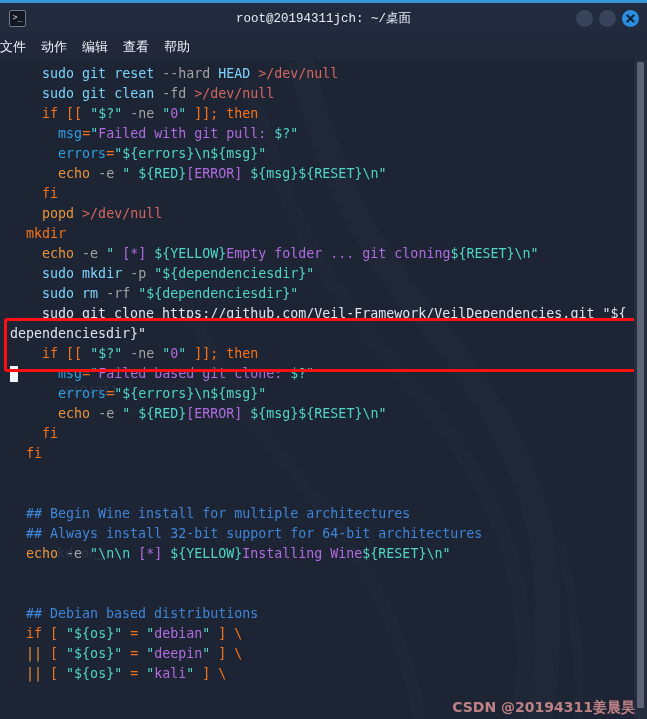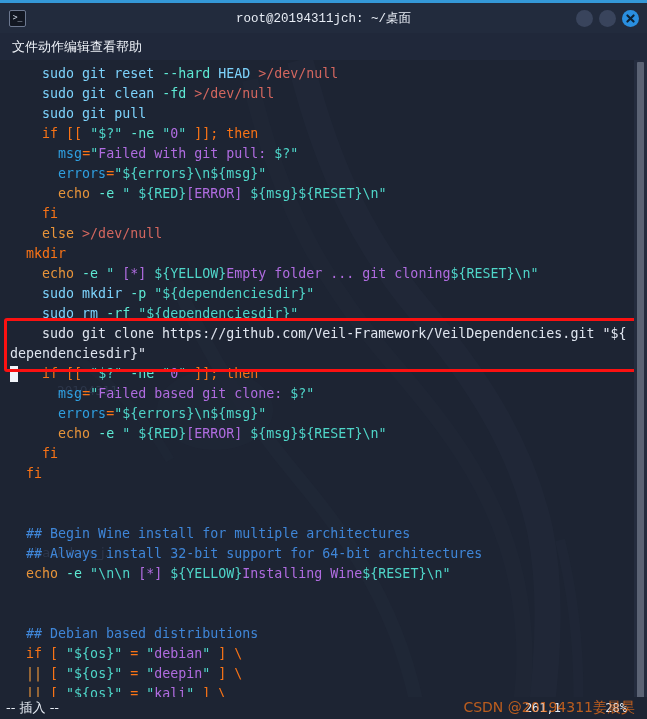--- a/index.html
+++ b/index.html
@@ -57,21 +57,21 @@
     display: flex; align-items: center; justify-content: center;
   }
   .wb.close { background: #2a8fe0; }
   .wb.close svg { display: block; }
 
   
   .menubar {
     height: 27px; flex: none;
     background: #20283a;
     display: flex; align-items: center;
-    padding-left: 12px;
+    gap: 15px;
   }
   .menu-item {
     font-family: "DejaVu Sans", sans-serif;
     font-size: 13px; color: #eef2f8;
     white-space: nowrap;
   }
 
   
   .term-wrap {
     position: relative;
@@ -106,21 +106,21 @@
     white-space: pre;
     padding-left: 10px;
     color: #dfe5ef;
   }
   .line.blank { }
 
   
   .kw   { color: #f97316; text-align: right; }  
   .cmd  { color: #7dd3fc; }  
   .bi   { color: #e8943a; }  
-  .opt  { color: #5eead4; }  
+  .opt  { color: #a3a3a3; }  
   .str  { color: #b06ce0; }  
   .qt   { color: #4fd6c9; }  
   .var  { color: #2f9fe0; }  
   .vard { color: #4fd6c9; }  
   .cmt  { color: #3f86d8; }
   .rdir { color: #d4675f; text-align: right; }  
   .plain{ color: #dfe5ef; }
   .amp  { color: #e8943a; }
 
   
@@ -164,24 +164,25 @@
   .st-mode { white-space: pre; }
   .st-pos  { position: absolute; right: 86px; font-family: "DejaVu Sans Mono", monospace; font-size: 12px;}
   .st-pct  { position: absolute; right: 20px; font-family: "DejaVu Sans Mono", monospace; font-size: 12px;}
 
   
   .watermark {
     position: absolute;
     right: 12px; bottom: 2px;
     font-family: "DejaVu Sans", sans-serif;
     font-size: 14px;
-    color: #f97316;
+    color: #fca5a5;
     opacity: .72;
     white-space: nowrap;
     pointer-events: none;
+    font-weight: bold;
   }
 </style>
 </head>
 <body>
 
 <div id="app">
 
   <div class="titlebar-accent"></div>
 
   <div class="titlebar">
@@ -216,27 +217,26 @@
       <ellipse cx="215" cy="350" rx="58" ry="40" fill="#212a3a" opacity="0.75"></ellipse>
       <path d="M80 300 C120 330 150 365 170 400" fill="none" stroke="#212939" stroke-width="9" opacity="0.7"></path>
     </svg>
 
     <div class="desk-label a">20194311</div>
     <div class="desk-label b">backdoor_j...</div>
 
     <div class="screen" id="screen">
         <div class="line"><span class="plain"> </span><span class="plain"> </span><span class="plain"> </span><span class="plain"> </span><span class="cmd">sudo</span><span class="plain"> </span><span class="cmd">git</span><span class="plain"> </span><span class="cmd">reset</span><span class="plain"> </span><span class="opt">--hard</span><span class="plain"> </span><span class="cmd">HEAD</span><span class="plain"> </span><span class="rdir">&gt;/dev/null</span></div>
         <div class="line"><span class="plain"> </span><span class="plain"> </span><span class="plain"> </span><span class="plain"> </span><span class="cmd">sudo</span><span class="plain"> </span><span class="cmd">git</span><span class="plain"> </span><span class="cmd">clean</span><span class="plain"> </span><span class="opt">-fd</span><span class="plain"> </span><span class="rdir">&gt;/dev/null</span></div>
-        <div class="line"><span class="plain"> </span><span class="plain"> </span><span class="plain"> </span><span class="plain"> </span><span class="cmd">sudo</span><span class="plain"> </span><span class="cmd">git</span><span class="plain"> </span><span class="cmd">pull</span></div>
         <div class="line"><span class="plain"> </span><span class="plain"> </span><span class="plain"> </span><span class="plain"> </span><span class="kw">if</span><span class="plain"> </span><span class="kw">[[</span><span class="plain"> </span><span class="qt">"</span><span class="vard">$?</span><span class="qt">"</span><span class="plain"> </span><span class="opt">-ne</span><span class="plain"> </span><span class="qt">"</span><span class="str">0</span><span class="qt">"</span><span class="plain"> </span><span class="kw">]];</span><span class="plain"> </span><span class="kw">then</span></div>
         <div class="line"><span class="plain"> </span><span class="plain"> </span><span class="plain"> </span><span class="plain"> </span><span class="plain"> </span><span class="plain"> </span><span class="var">msg</span><span class="kw">=</span><span class="qt">"</span><span class="str">Failed with git pull: </span><span class="vard">$?</span><span class="qt">"</span></div>
         <div class="line"><span class="plain"> </span><span class="plain"> </span><span class="plain"> </span><span class="plain"> </span><span class="plain"> </span><span class="plain"> </span><span class="var">errors</span><span class="kw">=</span><span class="qt">"</span><span class="vard">${errors}</span><span class="qt">\n</span><span class="vard">${msg}</span><span class="qt">"</span></div>
         <div class="line"><span class="plain"> </span><span class="plain"> </span><span class="plain"> </span><span class="plain"> </span><span class="plain"> </span><span class="plain"> </span><span class="bi">echo</span><span class="plain"> </span><span class="opt">-e</span><span class="plain"> </span><span class="qt">"</span><span class="str"> </span><span class="qt">${RED}</span><span class="str">[ERROR] </span><span class="vard">${msg}</span><span class="vard">${RESET}</span><span class="qt">\n</span><span class="qt">"</span></div>
         <div class="line"><span class="plain"> </span><span class="plain"> </span><span class="plain"> </span><span class="plain"> </span><span class="kw">fi</span></div>
-        <div class="line"><span class="plain"> </span><span class="plain"> </span><span class="plain"> </span><span class="plain"> </span><span class="bi">else</span><span class="plain"> </span><span class="rdir">&gt;/dev/null</span></div>
+        <div class="line"><span class="plain"> </span><span class="plain"> </span><span class="plain"> </span><span class="plain"> </span><span class="bi">popd</span><span class="plain"> </span><span class="rdir">&gt;/dev/null</span></div>
         <div class="line"><span class="plain"> </span><span class="plain"> </span><span class="kw">mkdir</span></div>
         <div class="line"><span class="plain"> </span><span class="plain"> </span><span class="plain"> </span><span class="plain"> </span><span class="bi">echo</span><span class="plain"> </span><span class="opt">-e</span><span class="plain"> </span><span class="qt">"</span><span class="str"> [*] </span><span class="vard">${YELLOW}</span><span class="str">Empty folder ... git cloning</span><span class="vard">${RESET}</span><span class="qt">\n</span><span class="qt">"</span></div>
         <div class="line"><span class="plain"> </span><span class="plain"> </span><span class="plain"> </span><span class="plain"> </span><span class="cmd">sudo</span><span class="plain"> </span><span class="cmd">mkdir</span><span class="plain"> </span><span class="opt">-p</span><span class="plain"> </span><span class="qt">"</span><span class="vard">${dependenciesdir}</span><span class="qt">"</span></div>
         <div class="line"><span class="plain"> </span><span class="plain"> </span><span class="plain"> </span><span class="plain"> </span><span class="cmd">sudo</span><span class="plain"> </span><span class="cmd">rm</span><span class="plain"> </span><span class="opt">-rf</span><span class="plain"> </span><span class="qt">"</span><span class="vard">${dependenciesdir}</span><span class="qt">"</span></div>
         <div class="line"><span class="plain">    sudo git clone https://github.com/Veil-Framework/VeilDependencies.git "${</span></div>
         <div class="line"><span class="plain">dependenciesdir}"</span></div>
         <div class="line"><span class="plain"> </span><span class="plain"> </span><span class="plain"> </span><span class="plain"> </span><span class="kw">if</span><span class="plain"> </span><span class="kw">[[</span><span class="plain"> </span><span class="qt">"</span><span class="vard">$?</span><span class="qt">"</span><span class="plain"> </span><span class="opt">-ne</span><span class="plain"> </span><span class="qt">"</span><span class="str">0</span><span class="qt">"</span><span class="plain"> </span><span class="kw">]];</span><span class="plain"> </span><span class="kw">then</span></div>
         <div class="line"><span class="plain"> </span><span class="plain"> </span><span class="plain"> </span><span class="plain"> </span><span class="plain"> </span><span class="plain"> </span><span class="var">msg</span><span class="kw">=</span><span class="qt">"</span><span class="str">Failed based git clone: </span><span class="vard">$?</span><span class="qt">"</span></div>
         <div class="line"><span class="plain"> </span><span class="plain"> </span><span class="plain"> </span><span class="plain"> </span><span class="plain"> </span><span class="plain"> </span><span class="var">errors</span><span class="kw">=</span><span class="qt">"</span><span class="vard">${errors}</span><span class="qt">\n</span><span class="vard">${msg}</span><span class="qt">"</span></div>
         <div class="line"><span class="plain"> </span><span class="plain"> </span><span class="plain"> </span><span class="plain"> </span><span class="plain"> </span><span class="plain"> </span><span class="bi">echo</span><span class="plain"> </span><span class="opt">-e</span><span class="plain"> </span><span class="qt">"</span><span class="str"> </span><span class="qt">${RED}</span><span class="str">[ERROR] </span><span class="vard">${msg}</span><span class="vard">${RESET}</span><span class="qt">\n</span><span class="qt">"</span></div>
@@ -256,22 +256,17 @@
       </div>
 
     <div class="cursor" style="left:10px; top:306px;"></div>
 
     <div class="annot-box" style="left:4px; top:258px; width:639px; height:54px;"></div>
 
     <div class="scrollbar">
       <div class="scroll-thumb"></div>
     </div>
 
-    <div class="statusbar">
-      <span class="st-mode">-- 插入 --</span>
-      <span class="st-pos">261,1</span>
-      <span class="st-pct">28%</span>
-    </div>
 
     <div class="watermark">CSDN @20194311姜晨昊</div>
 
   </div>
 </div>
 
 </body></html>

